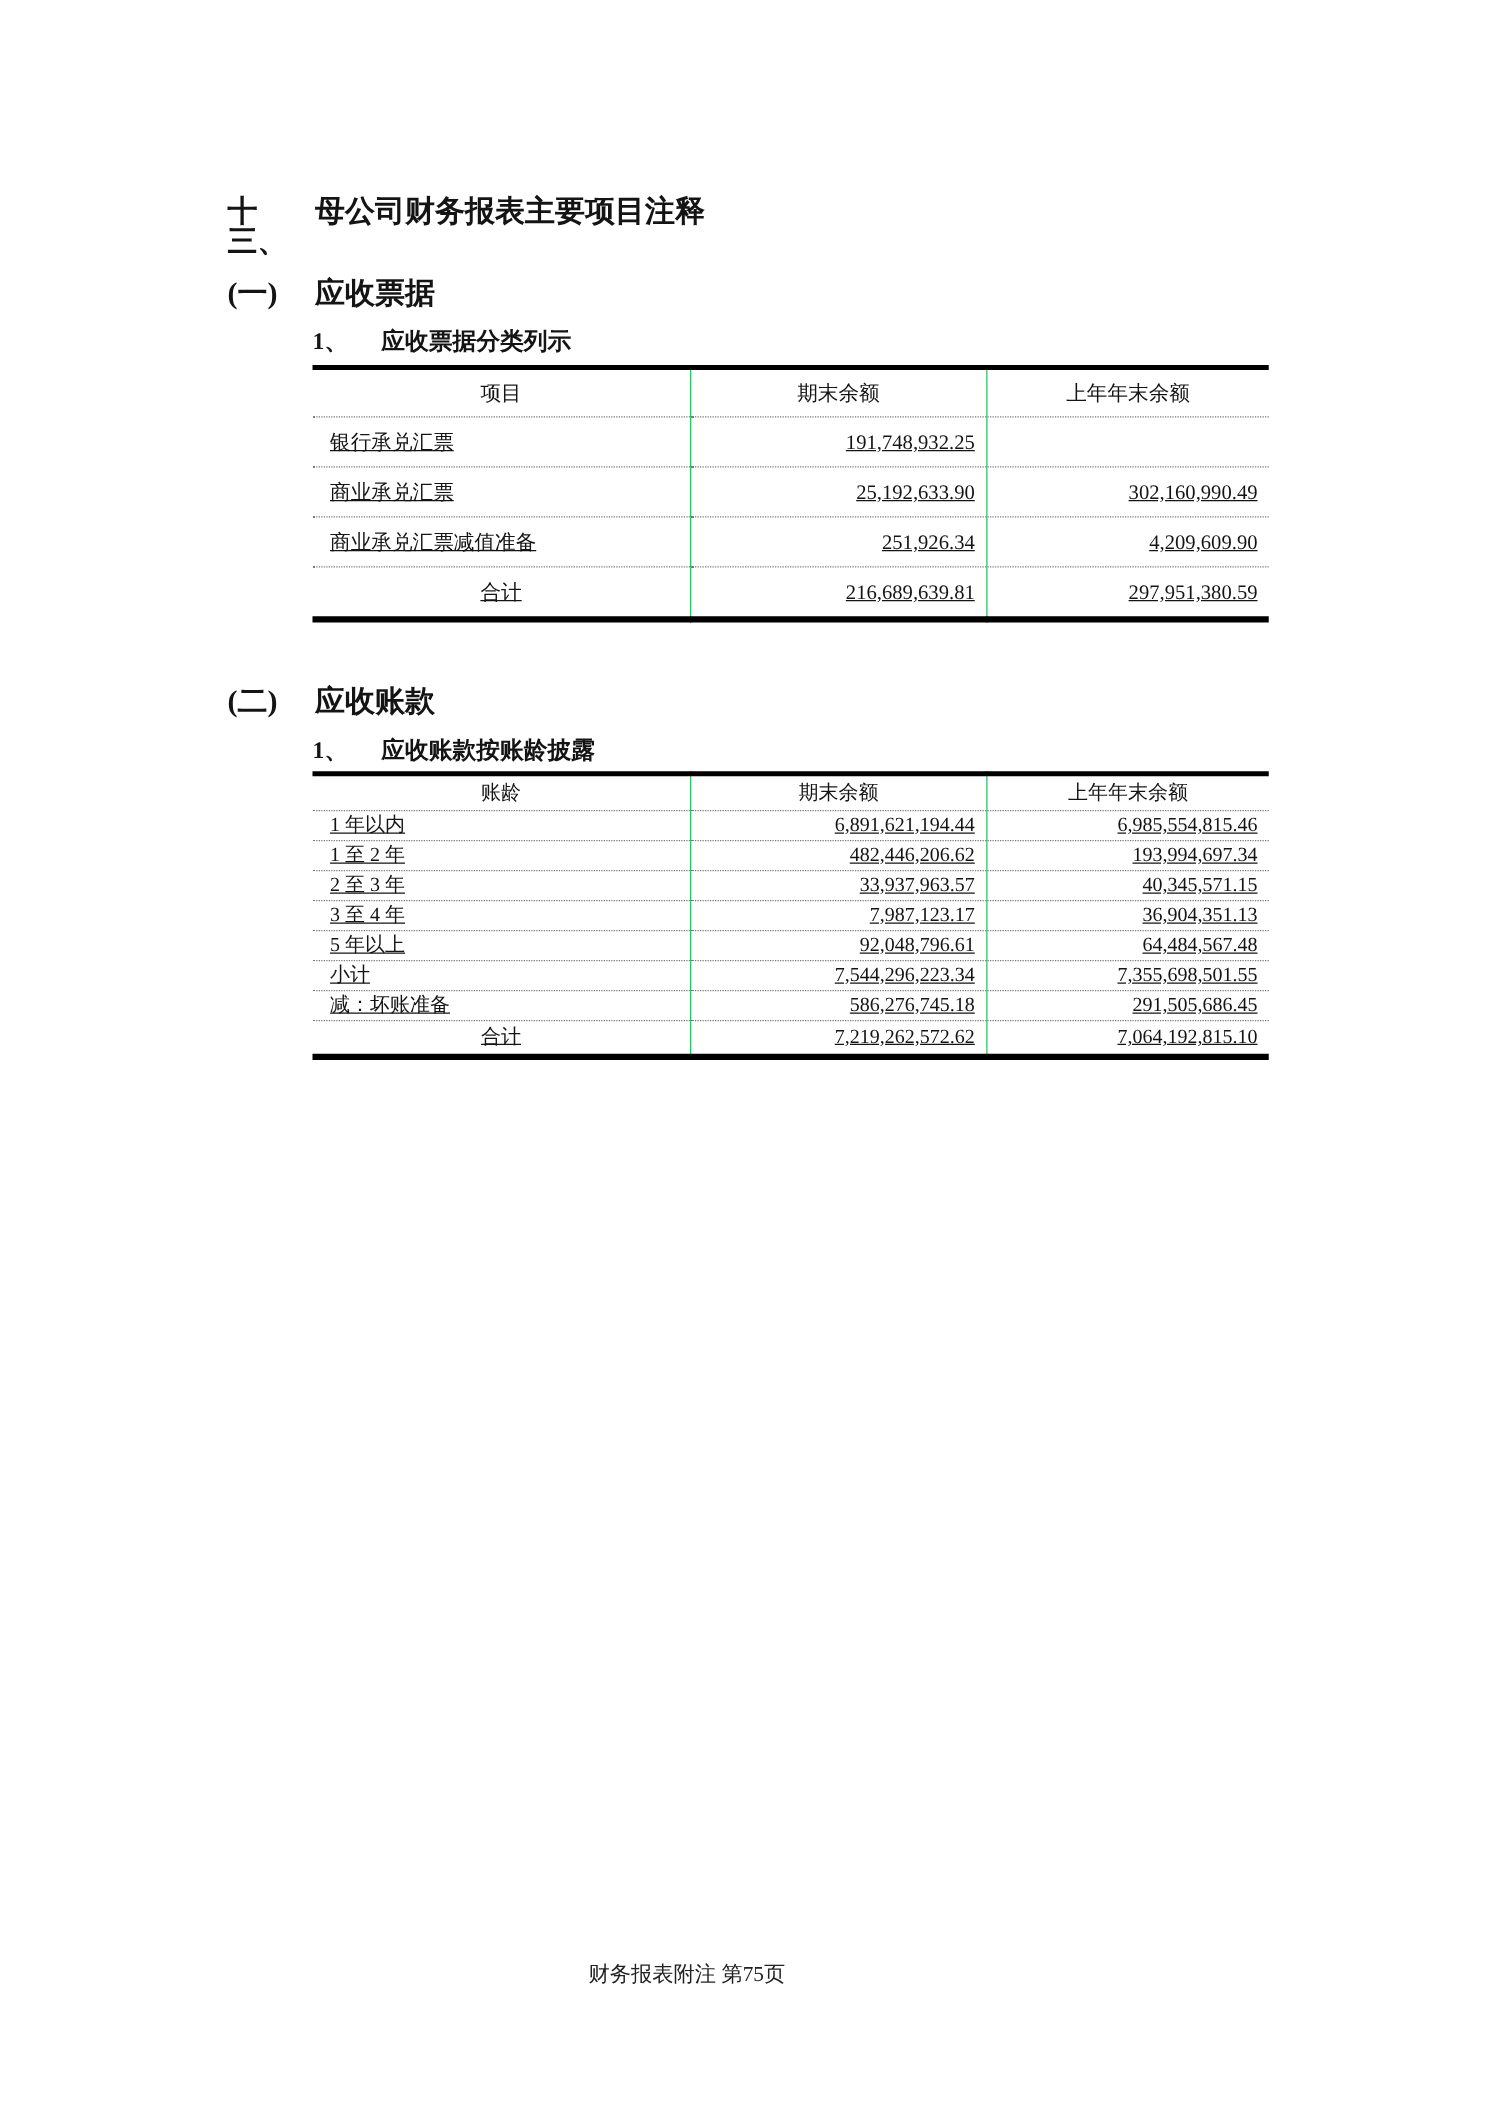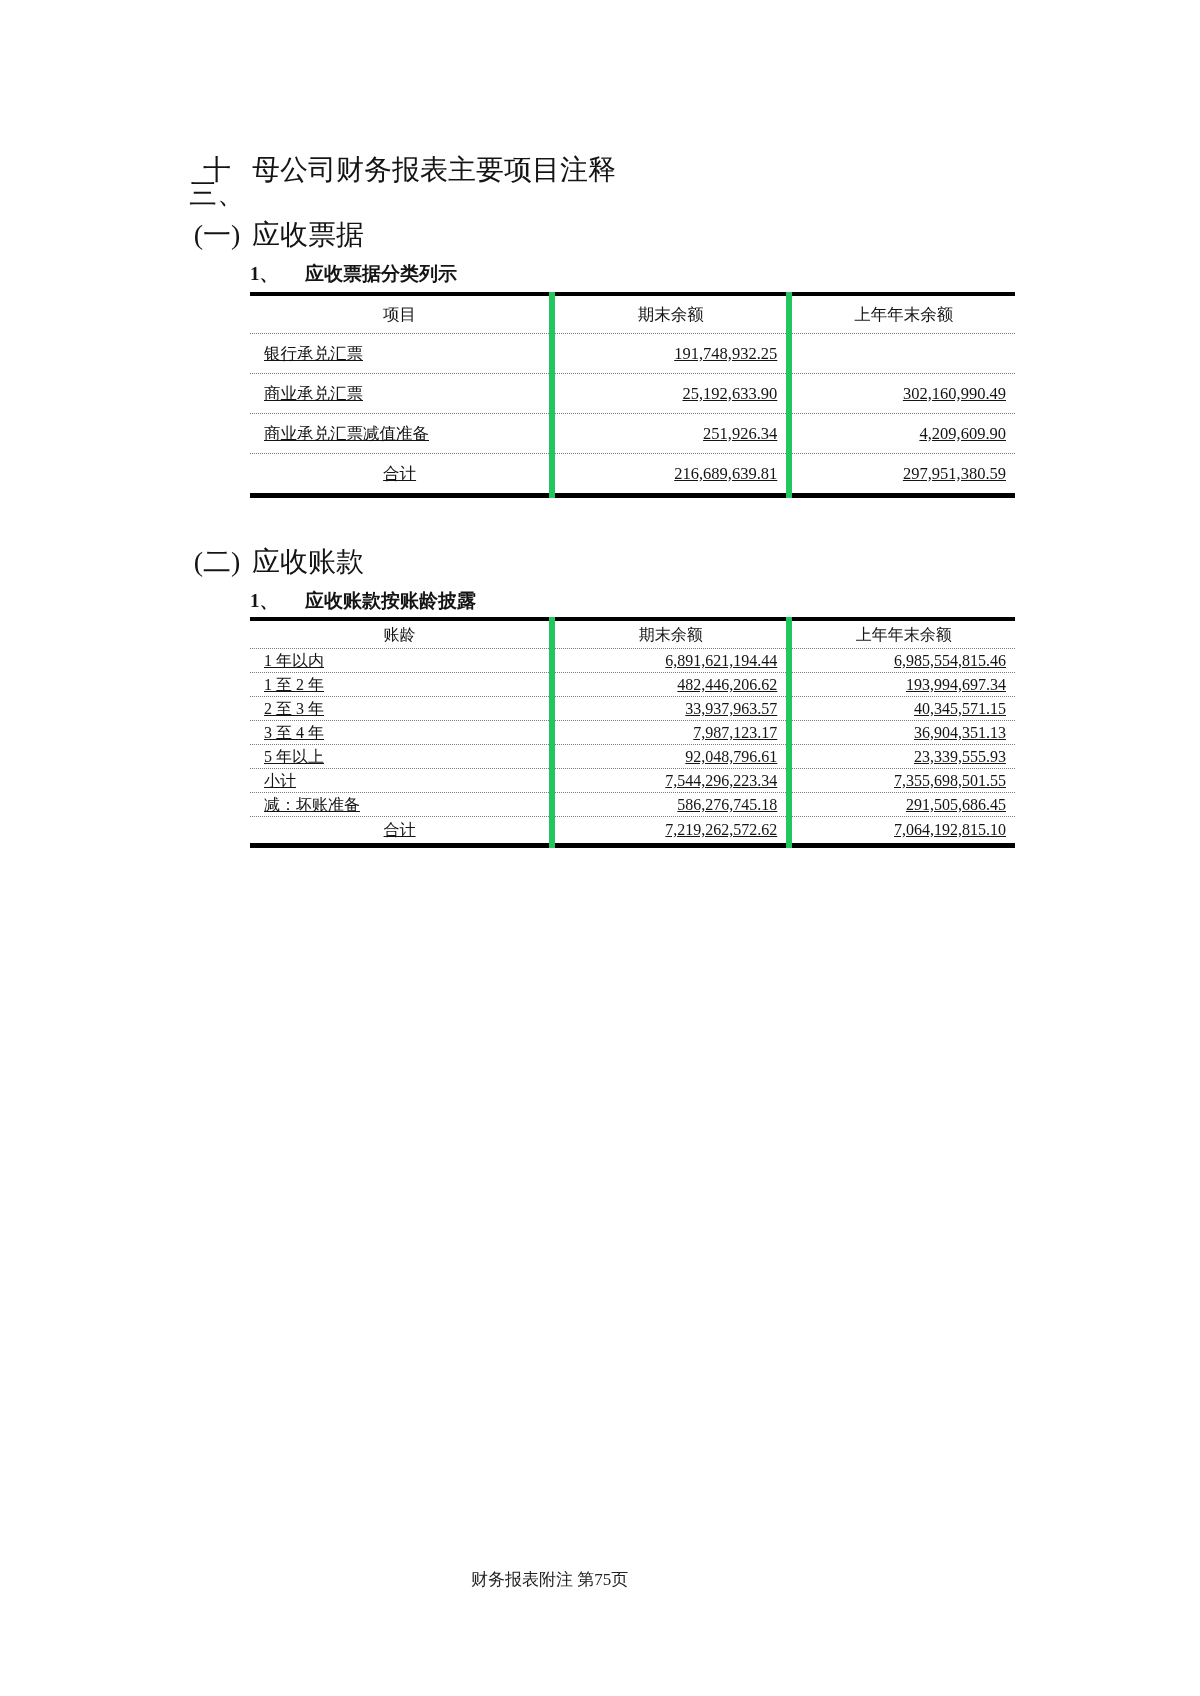--- a/index.html
+++ b/index.html
@@ -14,24 +14,23 @@
     font-family: "Liberation Serif", "DejaVu Serif", serif;
     color: #141414;
     -webkit-font-smoothing: antialiased;
   }
   .content {
     padding: 158px 0 0 182px;
   }
   .h1, .h2 {
     display: flex;
     align-items: baseline;
-    font-weight: normal;
-    font-size: 28px;
+    font-weight: bold;
+    font-size: 24px;
     line-height: 24px;
-    text-align: center;
   }
   .hnum {
     flex: 0 0 70px;
     width: 70px;
   }
   .h2 { margin-top: 17px; }
   .h2.sub2 { margin-top: 52px; }
   .h3 {
     display: flex;
     align-items: baseline;
@@ -65,21 +64,21 @@
     padding: 8px 6px;
   }
   .t2 th { padding: 4px 6px; }
   .fin td { padding: 9px 8px; text-decoration: underline; }
   .t2 tbody td { padding: 2px 8px; }
   .t2 tfoot td { padding: 3px 8px 4px; }
   .fin td.lbl { text-align: left; padding-left: 14px; }
   .fin td.num { text-align: right; padding-right: 9px; }
   .fin td.total-lbl { text-align: center; }
   .fin th + th,
-  .fin td + td { border-left: 6px solid #22c55e; }
+  .fin td + td { border-left: 1px solid #22c55e; }
   .fin tbody td,
   .fin tfoot td { border-top: 1px dotted #7a7a7a; }
   .footer {
     position: absolute;
     top: 1568px;
     left: 0;
     width: 1099px;
     text-align: center;
     font-size: 17px;
     color: #222;
@@ -185,21 +184,21 @@
             <td class="num">40,345,571.15</td>
           </tr>
           <tr>
             <td class="lbl">3 至 4 年</td>
             <td class="num">7,987,123.17</td>
             <td class="num">36,904,351.13</td>
           </tr>
           <tr>
             <td class="lbl">5 年以上</td>
             <td class="num">92,048,796.61</td>
-            <td class="num">23,339,555.93</td>
+            <td class="num">64,484,567.48</td>
           </tr>
           <tr>
             <td class="lbl">小计</td>
             <td class="num">7,544,296,223.34</td>
             <td class="num">7,355,698,501.55</td>
           </tr>
           <tr>
             <td class="lbl">减：坏账准备</td>
             <td class="num">586,276,745.18</td>
             <td class="num">291,505,686.45</td>

